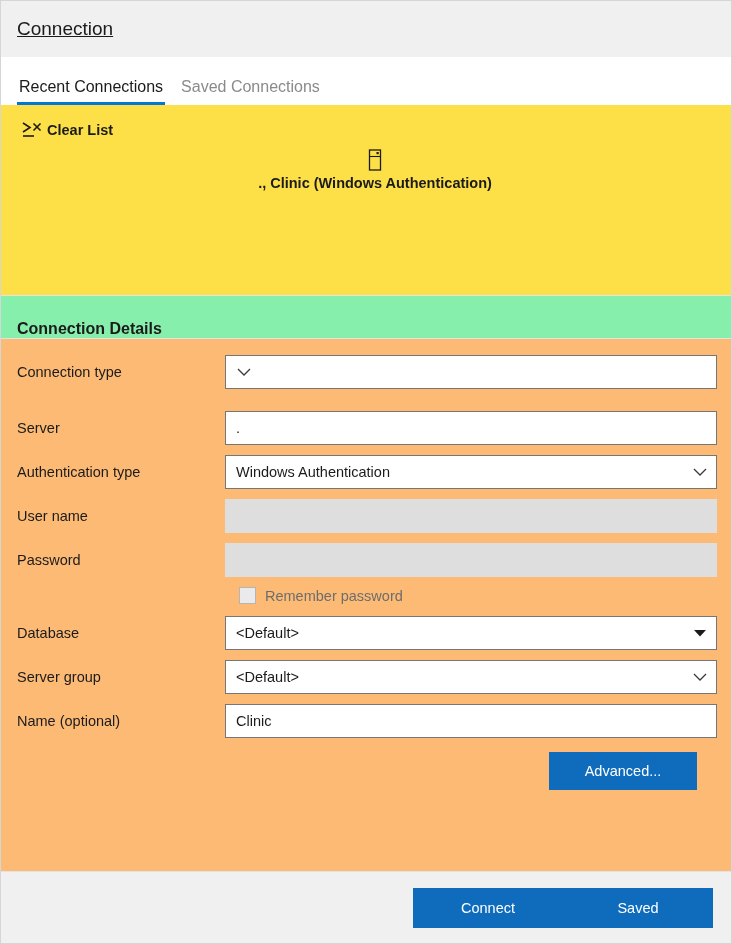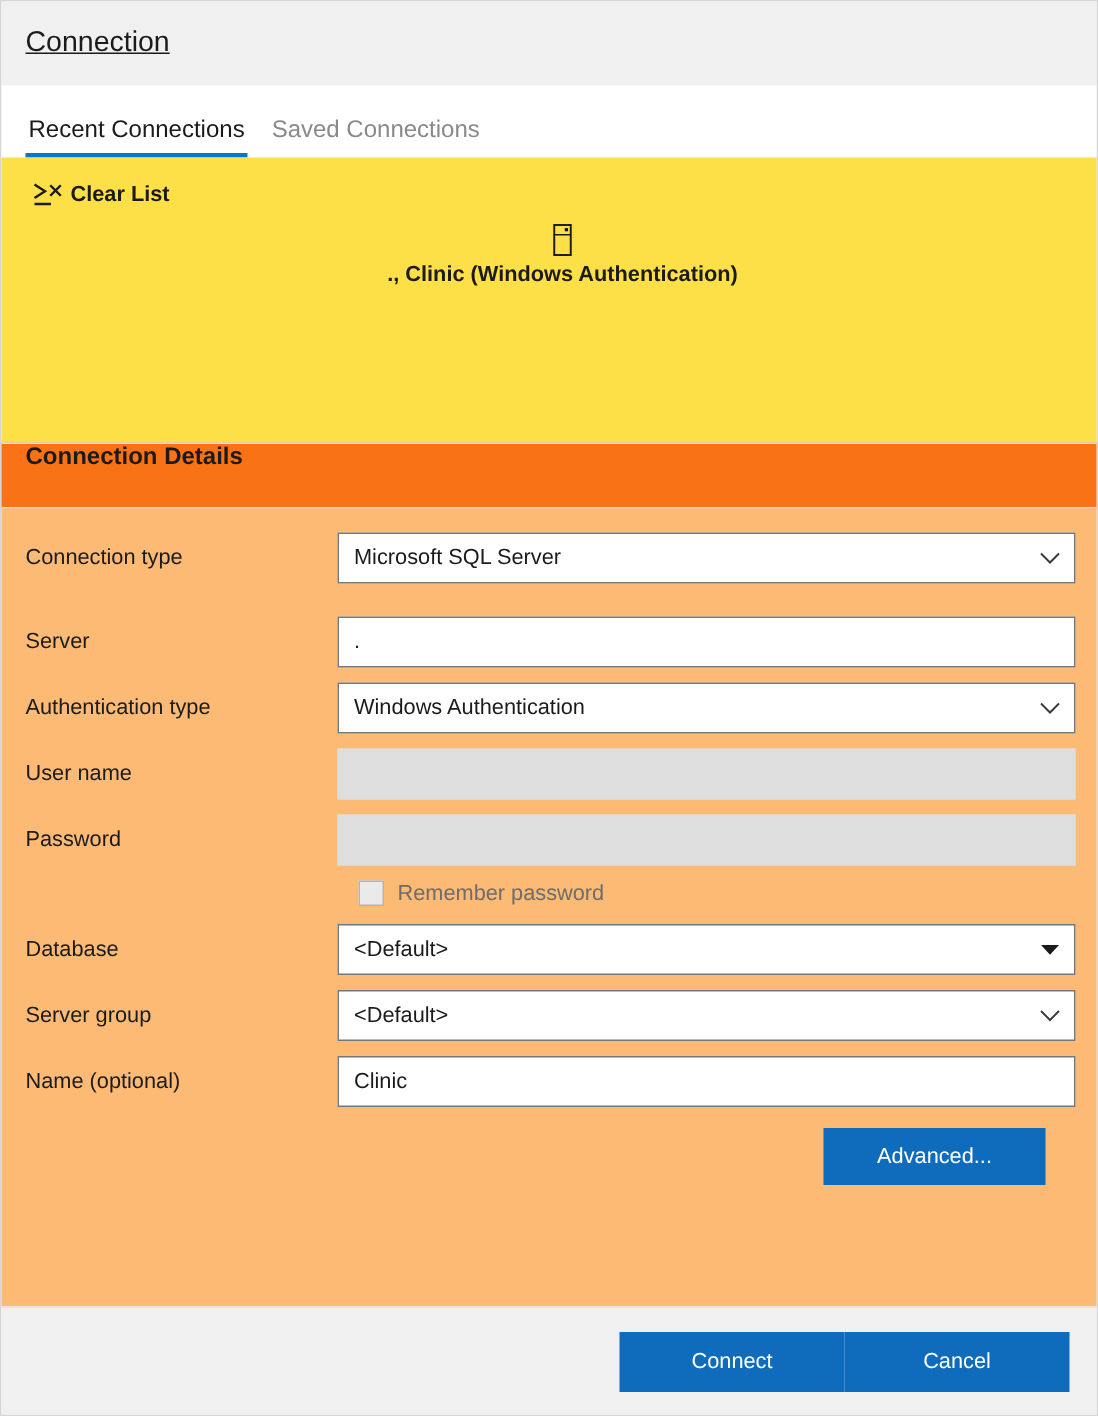--- a/index.html
+++ b/index.html
@@ -97,23 +97,23 @@
     flex: 0 0 30px;
   }
   .server-row {
     padding-left: 18px;
     flex-direction: column;
   }
 
   
   .section-header {
     flex: 0 0 44px;
-    background: #f97316;
-    display: flex;
-    align-items: flex-start;
+    background: #86efac;
+    display: flex;
+    align-items: flex-end;
     padding: 0 16px;
     box-sizing: border-box;
     border-top: 1px solid #e3e3e3;
     border-bottom: 1px solid #e3e3e3;
   }
   .section-header .section-title {
     font-size: 16px;
     font-weight: bold;
     color: #1b1b1b;
   }
@@ -272,21 +272,20 @@
 
   <div class="section-header">
     <span class="section-title">Connection Details</span>
   </div>
 
   <div class="form">
 
     <div class="field-row">
       <span class="field-label">Connection type</span>
       <div class="control combo">
-        <span class="value">Microsoft SQL Server</span>
         <span class="chev">
           <svg width="14" height="9" viewBox="0 0 14 9" aria-hidden="true">
               <path d="M1 1 L7 7 L13 1" fill="none" stroke="#3a3a3a" stroke-width="1.3"></path>
             </svg>
         </span>
       </div>
     </div>
 
     <div style="height:12px"></div>
 
@@ -360,16 +359,16 @@
       </div>
     </div>
 
     <div class="advanced-row">
       <button class="btn">Advanced...</button>
     </div>
   </div>
 
   <div class="footer">
     <button class="btn">Connect</button>
-    <button class="btn">Cancel</button>
+    <button class="btn">Saved</button>
   </div>
 
 </div>
 
 </body></html>

